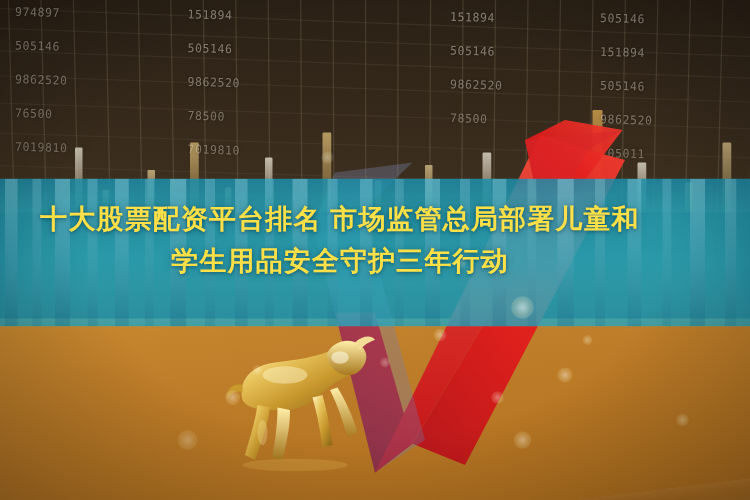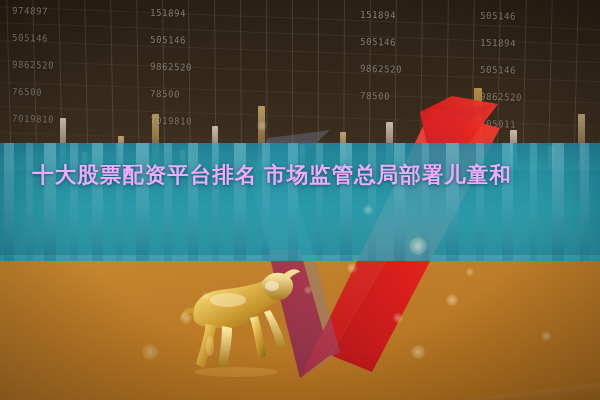--- a/index.html
+++ b/index.html
@@ -67,21 +67,21 @@
   
   #bull{position:absolute;left:176px;top:258px;width:132px;height:120px;}
 
   
   .bokeh{position:absolute;border-radius:50%;pointer-events:none;}
 
   
   #headline{
     position:absolute;left:0;top:158px;width:544px;
     text-align:center;z-index:40;
-    color:#f0abfc;font-weight:bold;
+    color:#fde047;font-weight:bold;
     font-size:22px;line-height:34px;letter-spacing:1px;
     text-shadow:0 1px 3px rgba(0,50,70,.55),0 0 8px rgba(0,60,80,.35);
   }
   #headline .ln{display:block;white-space:nowrap;}
   #headline .ln1{font-size:21.5px;}
   #headline .ln2{font-size:21.5px;}
 
   .vig{position:absolute;inset:0;pointer-events:none;
     background:radial-gradient(ellipse at 50% 45%,rgba(0,0,0,0) 55%,rgba(0,0,0,.28) 100%);}
 </style>
@@ -303,16 +303,17 @@
       <div class="bokeh" style="left: 202px; top: 292px; width: 8px; height: 8px; background: radial-gradient(circle, rgba(255, 255, 245, 0.33) 0%, rgba(255, 245, 200, 0.15) 50%, rgba(255, 235, 170, 0) 100%);"></div>
       <div class="bokeh" style="left: 411px; top: 345px; width: 14px; height: 14px; background: radial-gradient(circle, rgba(255, 255, 245, 0.42) 0%, rgba(255, 245, 200, 0.19) 50%, rgba(255, 235, 170, 0) 100%);"></div>
       <div class="bokeh" style="left: 541px; top: 331px; width: 10px; height: 10px; background: radial-gradient(circle, rgba(255, 255, 245, 0.35) 0%, rgba(255, 245, 200, 0.16) 50%, rgba(255, 235, 170, 0) 100%);"></div>
       <div class="bokeh" style="left: 142px; top: 344px; width: 16px; height: 16px; background: radial-gradient(circle, rgba(255, 255, 245, 0.3) 0%, rgba(255, 245, 200, 0.14) 50%, rgba(255, 235, 170, 0) 100%);"></div>
       <div class="bokeh" style="left: 257px; top: 121px; width: 10px; height: 10px; background: radial-gradient(circle, rgba(255, 255, 245, 0.3) 0%, rgba(255, 245, 200, 0.14) 50%, rgba(255, 235, 170, 0) 100%);"></div>
       <div class="bokeh" style="left: 363px; top: 205px; width: 10px; height: 10px; background: radial-gradient(circle, rgba(255, 255, 245, 0.35) 0%, rgba(255, 245, 200, 0.16) 50%, rgba(255, 235, 170, 0) 100%);"></div>
     </div>
 
   <div id="headline">
     <span class="ln ln1">十大股票配资平台排名 市场监管总局部署儿童和</span>
+    <span class="ln ln2">学生用品安全守护三年行动</span>
   </div>
 
   <div class="vig"></div>
 </div>
 
 </body></html>

